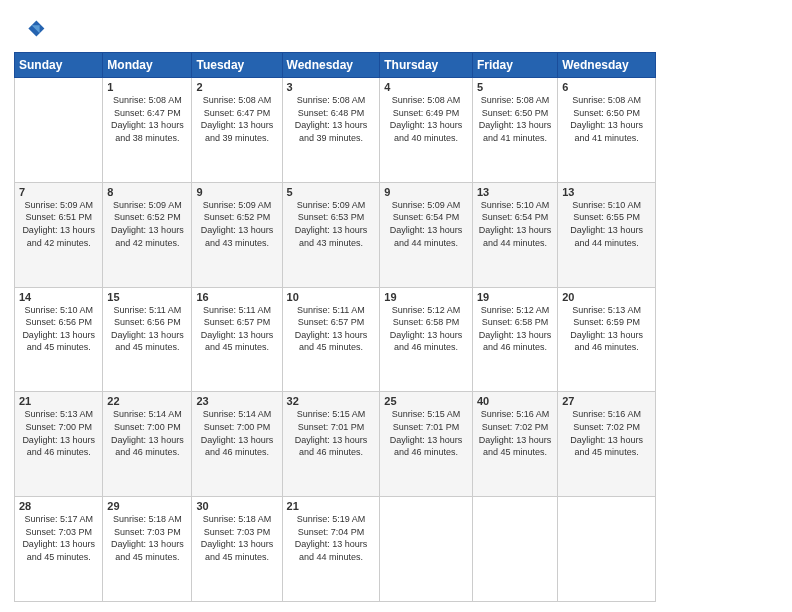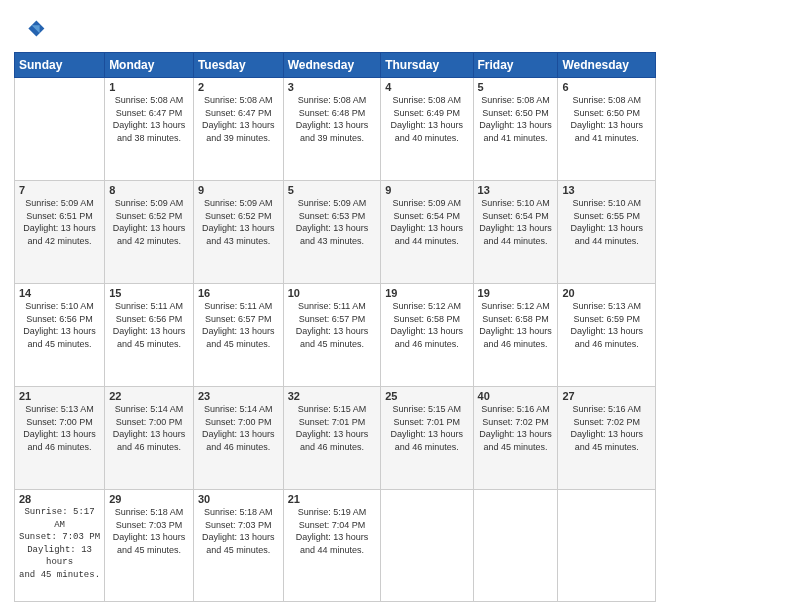--- a/index.html
+++ b/index.html
@@ -334,21 +334,21 @@
             <span class="day-num">27</span>
             <div class="day-info" style="white-space: pre-line;">Sunrise: 5:16 AM
 Sunset: 7:02 PM
 Daylight: 13 hours
 and 45 minutes.</div>
           </td>
         </tr>
         <tr class="row-white">
           <td>
             <span class="day-num">28</span>
-            <div class="day-info" style="white-space: pre-line; font-family: Liberation Mono, monospace;">Sunrise: 5:17 AM
+            <div class="day-info" style="white-space: pre-line;">Sunrise: 5:17 AM
 Sunset: 7:03 PM
 Daylight: 13 hours
 and 45 minutes.</div>
           </td>
           <td>
             <span class="day-num">29</span>
             <div class="day-info" style="white-space: pre-line;">Sunrise: 5:18 AM
 Sunset: 7:03 PM
 Daylight: 13 hours
 and 45 minutes.</div>

